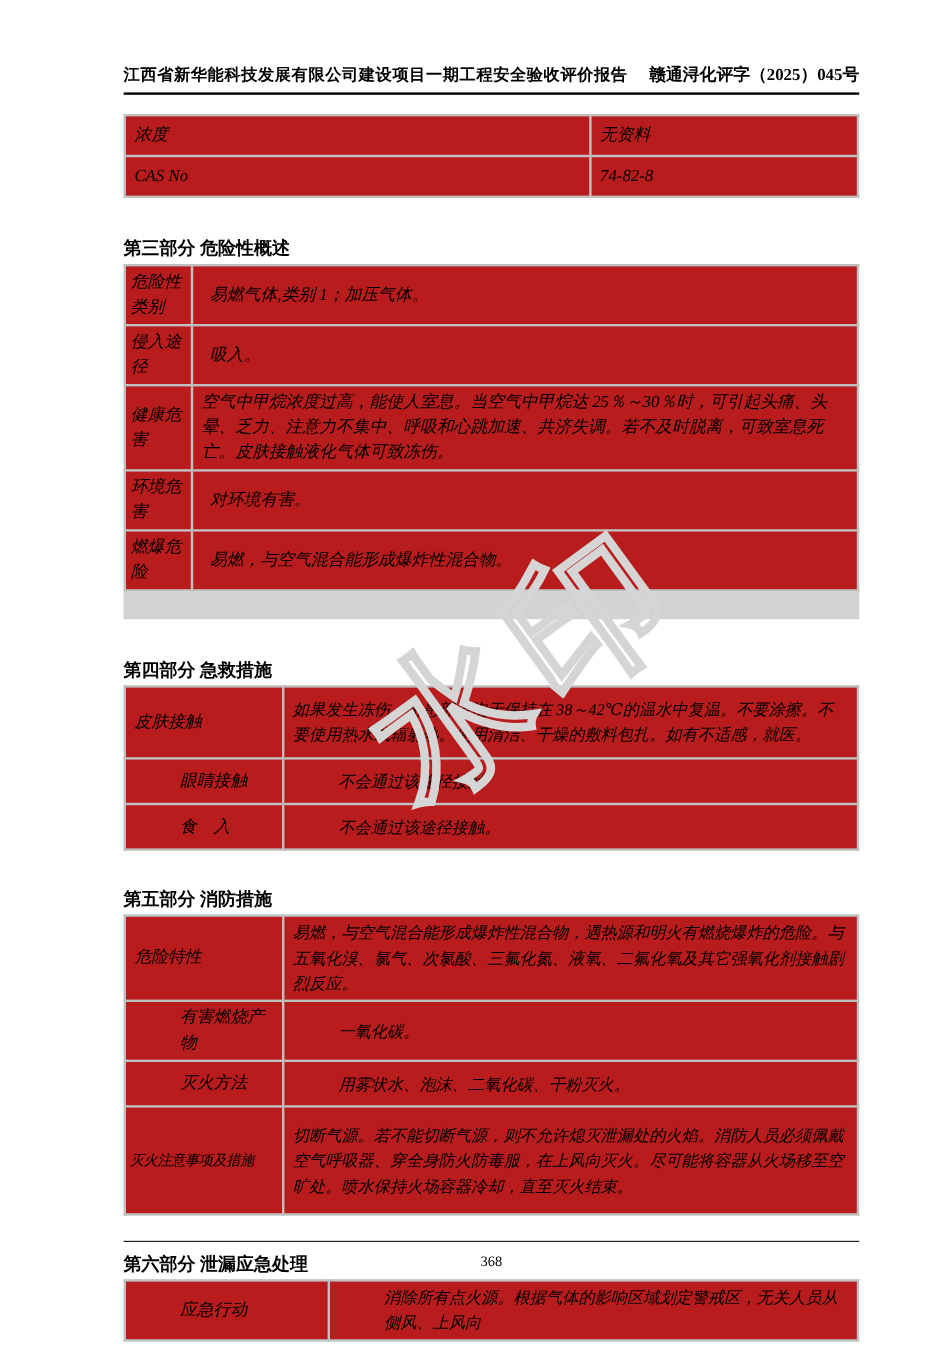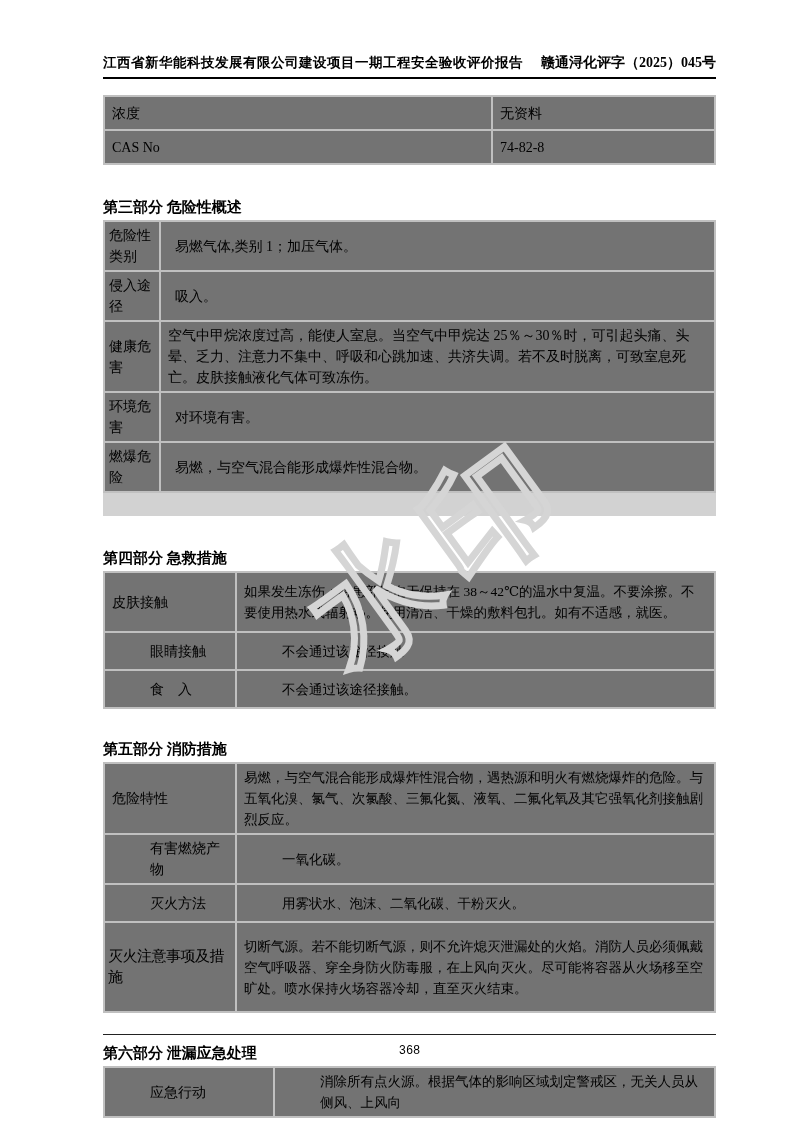--- a/index.html
+++ b/index.html
@@ -23,28 +23,29 @@
   .hdr .right{font-size:14px;font-weight:bold;white-space:nowrap;}
   
   table{border-collapse:collapse;width:613px;table-layout:fixed;background:#f4f4f4;}
   table,td{border:2px solid #c0c0c0;}
   td{
     padding:3px 7px;
     font-size:14px;
     line-height:21px;
     vertical-align:middle;
     word-break:break-all;
-    background:#737373;
+    background:#b91c1c;
+    font-style:italic;
   }
   .tbl-top td.lbl{width:372px;}
   .tbl-top td{height:28px;}
   .tbl-narrow td.lbl{width:46px;padding:3px 4px;}
   .tbl-wide td.lbl{width:116px;margin-top:46px;}
   .tbl-wide td.val{font-size:13.5px;}
-  td.lbl.small{font-size:15px;letter-spacing:-0.5px;padding:3px 3px;}
+  td.lbl.small{font-size:12px;letter-spacing:-0.5px;padding:3px 3px;}
   tr.h30 td{height:26px;}
   tr.h34 td{height:30px;padding-left:45px;}
   tr.h44 td{height:40px;padding-left:14px;}
   tr.h56 td{height:52px;}
   tr.h66 td{height:62px;}
   tr.h86 td{height:82px;}
   
   .sec-title{
     font-size:15px;font-weight:bold;
     margin:0 0 3px 0;
@@ -70,21 +71,20 @@
     pointer-events:none;
     z-index:5;
     white-space:nowrap;
   }
   
   .footer{
     position:absolute;
     left:103px;top:1034px;width:613px;
     border-top:1px solid #222;
     text-align:center;
-    font-family:Liberation Mono, monospace;
   }
   .footer .pagenum{display:inline-block;margin-top:9px;font-size:12px;}
 </style>
 </head>
 <body>
 
 <div class="page">
 
   <div class="hdr">
     <span class="left">江西省新华能科技发展有限公司建设项目一期工程安全验收评价报告</span>

